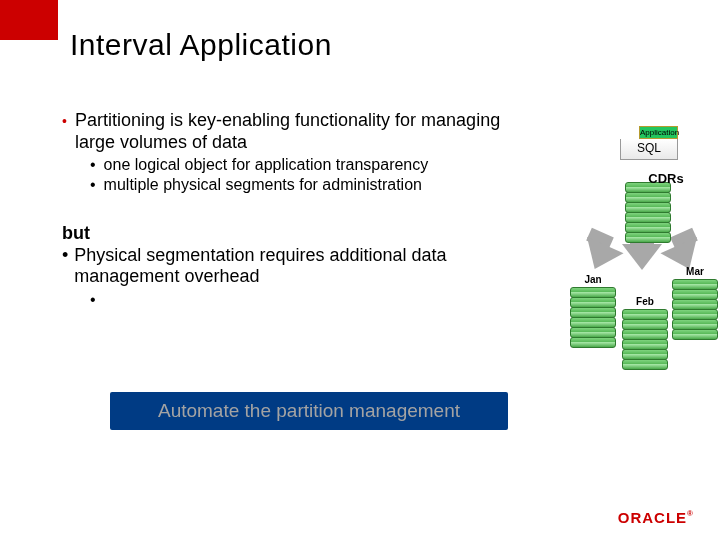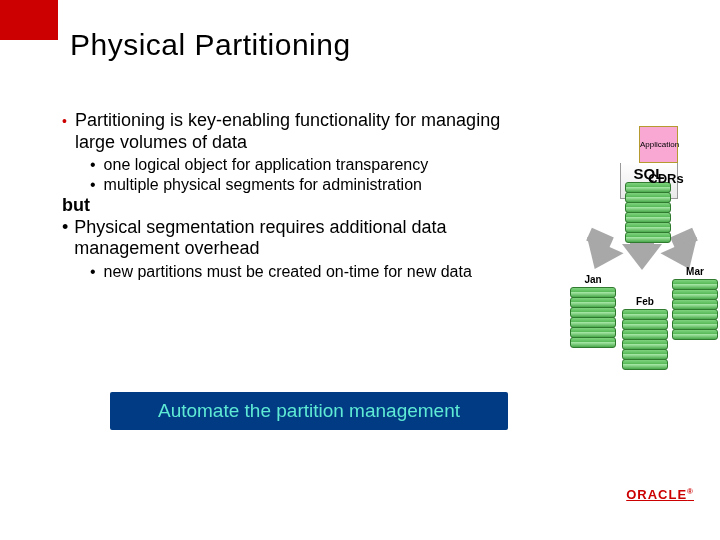--- a/index.html
+++ b/index.html
@@ -32,69 +32,68 @@
     left: 62px;
     width: 470px;
     font-size: 18px;
     line-height: 1.2;
   }
   .bullet-row { display: flex; }
   .dot { color: #c00; margin-right: 8px; font-size: 14px; line-height: 22px; }
   .sub { margin-left: 28px; margin-top: 2px; }
   .sub .bullet-row { font-size: 16px; }
   .sub .dot { color: #000; font-size: 16px; line-height: 20px; }
-  .but-block { }
+  .but-block { margin-top: 28px; }
   .but-block .lvl1 { display:flex; }
   .but-block .dot1 { margin-right:6px; }
   .callout {
     position: absolute;
     left: 110px;
     top: 392px;
     width: 378px;
     background: #003b84;
-    color: #5eead4;
+    color: #a3a3a3;
     font-size: 19px;
     text-align: center;
     padding: 8px 10px;
     border-radius: 2px;
   }
   .logo {
     position: absolute;
     right: 26px;
-    bottom: 38px;
+    bottom: 14px;
     font-family: Arial, sans-serif;
-    font-size: 13px;
+    font-size: 15px;
     font-weight: bold;
     color: #c00;
     letter-spacing: 1px;
-    text-decoration: underline;
   }
   .logo::after { content:"®"; font-size:8px; vertical-align: top; color:#c00;}
   
   .app-box {
     position: absolute;
     top: 126px;
     right: 42px;
     width: 58px;
     text-align: center;
   }
   .app-label {
-    background: #f9a8d4;
+    background: #22c55e;
     border: 1px solid #b59b2f;
     font-size: 8px;
-    padding: 13px 0;
+    padding: 1px 0;
     margin-left: 19px;
   }
   .sql-box {
     background: linear-gradient(#fff,#e9e9e9);
     border: 1px solid #999;
     border-top: none;
-    font-size: 15px;
-    font-weight: bold;
-    padding: 2px 0 16px 0;
+    font-size: 12px;
+    font-weight: normal;
+    padding: 2px 0 4px 0;
   }
   .cdr-label {
     position: absolute;
     top: 171px;
     right: 24px;
     width: 60px;
     text-align: center;
     font-size: 13px;
     font-weight: bold;
     z-index: 3;
@@ -152,21 +151,21 @@
   }
   .m-jan { top: 274px; right: 104px; }
   .m-feb { top: 296px; right: 52px; padding-left: 23px; }
   .m-mar { top: 266px; right: 2px; margin-left: 16px; }
 </style>
 </head>
 <body>
 
 <div class="red-square"></div>
 
-<div class="title">Physical Partitioning</div>
+<div class="title">Interval Application</div>
 
 <div class="content">
   <div class="bullet-row">
     <span class="dot">•</span>
     <span>Partitioning is key-enabling functionality for managing large volumes of data</span>
   </div>
   <div class="sub">
     <div class="bullet-row">
       <span class="dot">•</span>
       <span>one logical object for application transparency</span>
@@ -179,21 +178,20 @@
 
   <div class="but-block">
     <div><b>but</b></div>
     <div class="lvl1">
       <span class="dot1">•</span>
       <span>Physical segmentation requires additional data management overhead</span>
     </div>
     <div class="sub">
       <div class="bullet-row">
         <span class="dot">•</span>
-        <span>new partitions must be created on-time for new data</span>
       </div>
     </div>
   </div>
 </div>
 
 <div class="callout">Automate the partition management</div>
 
 <div class="app-box">
   <div class="app-label">Application</div>
   <div class="sql-box">SQL</div>

